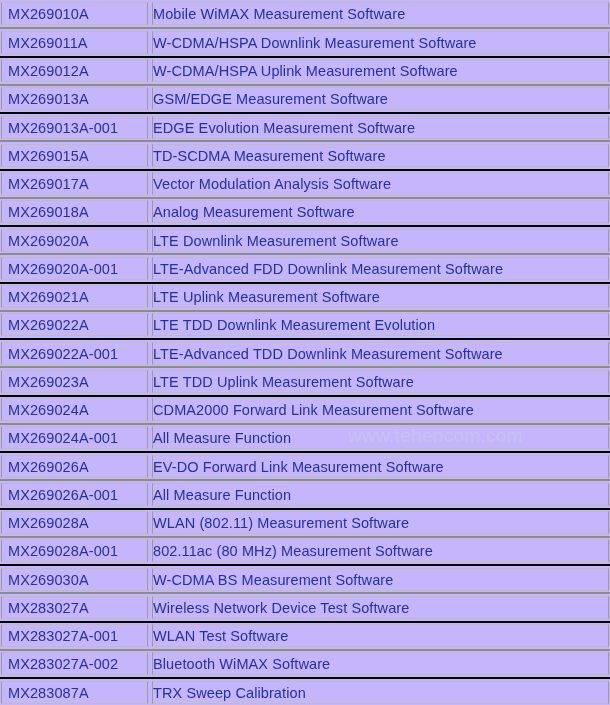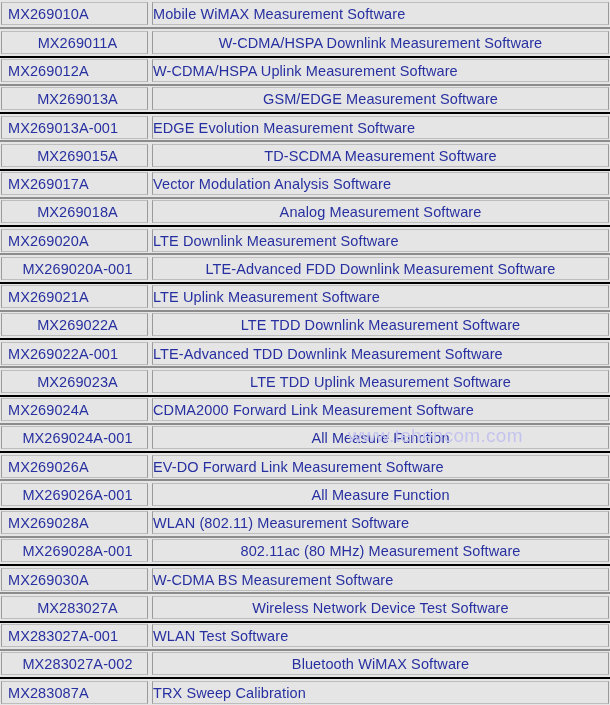--- a/index.html
+++ b/index.html
@@ -21,33 +21,32 @@
     position: relative;
   }
 
   #catalog-table tr {
     height: 28.25px;
   }
 
   
   #catalog-table tr.sep-gray {
     border-top: 2px solid #8c8c8c;
-    text-align: center;
   }
   #catalog-table tr.sep-black {
     border-top: 2px solid #000000;
   }
   #catalog-table tr.sep-none {
     border-top: 0;
   }
 
   #catalog-table td {
     padding: 0;
     vertical-align: middle;
-    background: #e5e5e5;
+    background: #c4b5fd;
   }
 
   td.col-model { width: 152px; }
   td.col-desc  { width: 458px; }
 
   
   .cellbox {
     border: 1px solid #9a9a9a;
     border-top-color: #bdbdbd;
     border-bottom-color: #bdbdbd;
@@ -173,21 +172,21 @@
         </td>
         <td class="col-desc">
           <div class="cellbox">LTE Uplink Measurement Software</div>
         </td>
       </tr>
       <tr class="sep-gray">
         <td class="col-model">
           <div class="cellbox">MX269022A</div>
         </td>
         <td class="col-desc">
-          <div class="cellbox">LTE TDD Downlink Measurement Software</div>
+          <div class="cellbox">LTE TDD Downlink Measurement Evolution</div>
         </td>
       </tr>
       <tr class="sep-black">
         <td class="col-model">
           <div class="cellbox">MX269022A-001</div>
         </td>
         <td class="col-desc">
           <div class="cellbox">LTE-Advanced TDD Downlink Measurement Software</div>
         </td>
       </tr>

